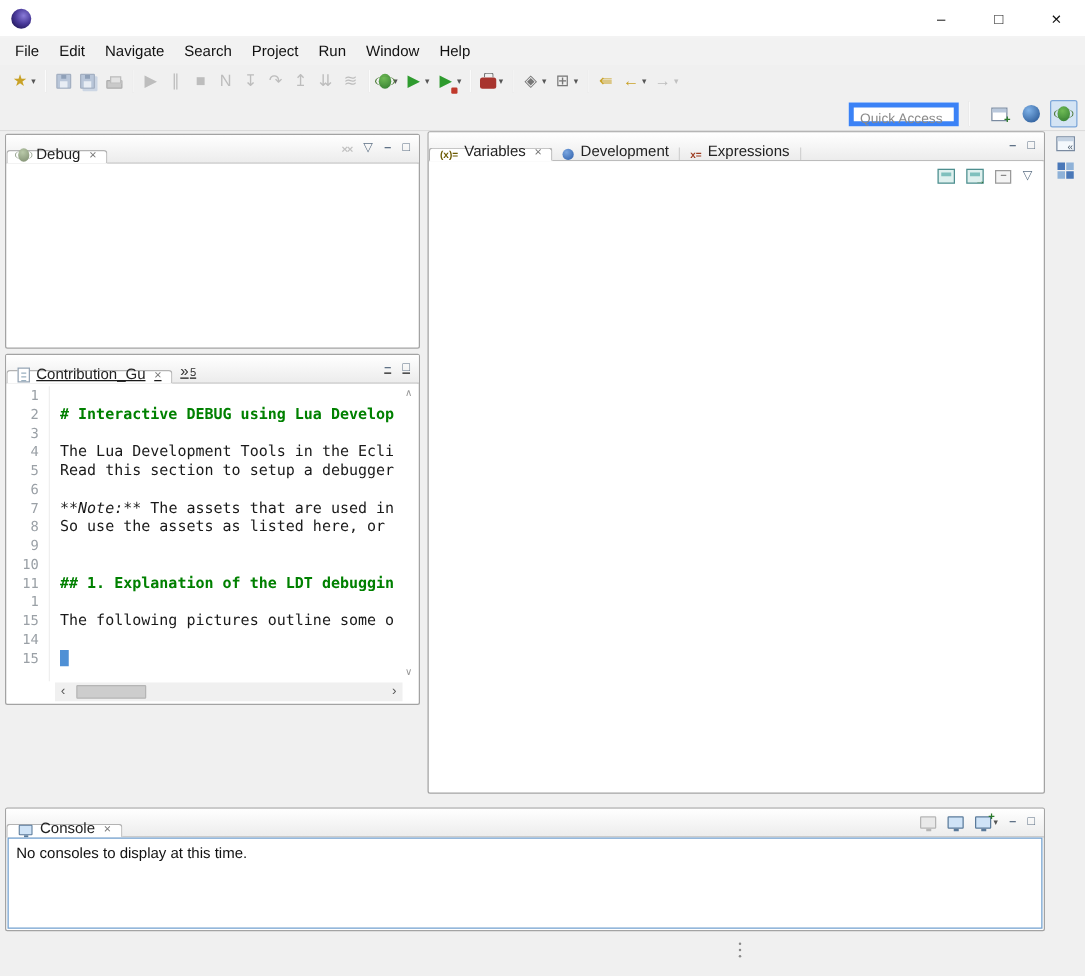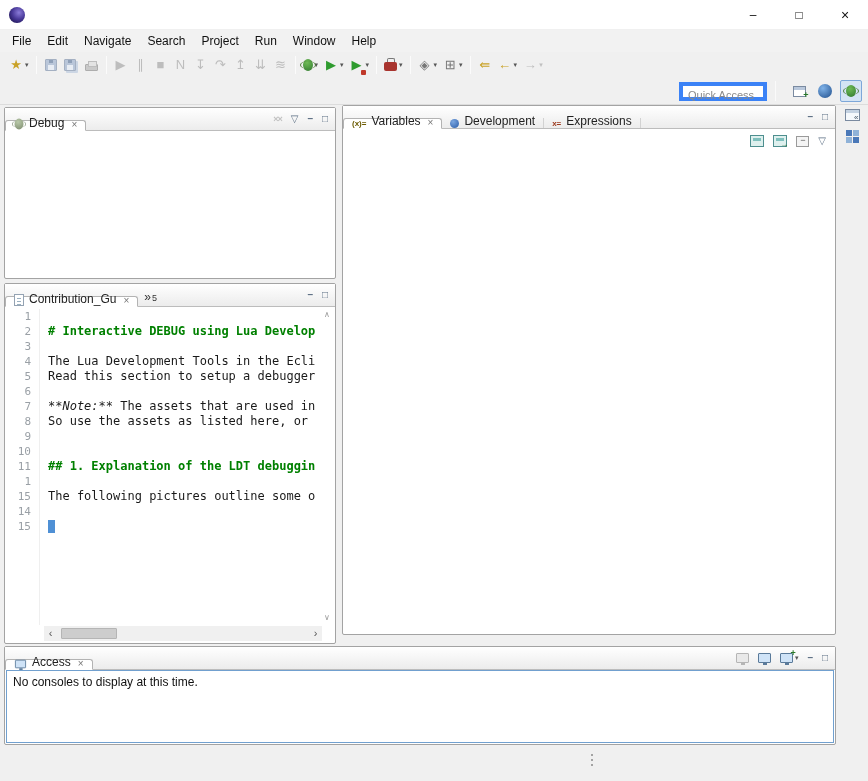--- a/index.html
+++ b/index.html
@@ -52,21 +52,21 @@
   .persp-btn.active { background:#d4e4f4; border:1px solid #7da7d9; border-radius:2px; }
   .icon-persp { width:13px; height:11px; border:1px solid #7a8aa0; background:#fff; position:relative; display:inline-block; }
   .icon-persp::before { content:""; position:absolute; top:0; left:0; right:0; height:3px; background:#b9c8dc; }
   .icon-persp.plus::after { content:"+"; position:absolute; right:-4px; bottom:-4px; font-size:9px; font-weight:bold; color:#2a7a2a; }
   .icon-sphere { width:14px; height:14px; border-radius:50%; background:radial-gradient(circle at 35% 30%, #7fb2e8, #1f4e8c); display:inline-block; }
 
   
   .workspace { position:absolute; top:105px; left:0; width:868px; height:676px; background:#f0f0f0; }
   .panel { position:absolute; background:#ffffff; border:1px solid #a3a3a3; border-radius:2px; }
   #debug-panel { left:4px; top:2px; width:332px; height:172px; }
-  #editor-panel { left:4px; top:178px; width:332px; height:361px; }
+  #editor-panel { left:4px; top:178px; width:332px; height:281px;text-decoration:underline; }
   #variables-panel { left:342px; top:0; width:494px; height:530px; }
   #console-panel { left:4px; top:541px; width:832px; height:99px; }
 
   .tabbar { height:23px; background:linear-gradient(#ffffff,#ececec); border-bottom:1px solid #bcbcbc; display:flex; align-items:stretch; }
   .tabs-row { display:flex; align-items:stretch; }
   .tab { display:flex; align-items:flex-end; gap:5px; padding:0 8px; font-size:12px; color:#222; border-right:1px solid #d2d2d2; white-space:nowrap;margin-top:12px; }
   .tab.selected { background:#fff; border:1px solid #b3b3b3; border-bottom:1px solid #ffffff; border-radius:3px 3px 0 0; margin-bottom:-1px; }
   .tab-label { white-space:nowrap; }
   .tab-close { font-size:10px; color:#777; margin-left:2px; }
   .tab-controls { margin-left:auto; display:flex; align-items:center; gap:9px; padding-right:7px; }
@@ -350,21 +350,21 @@
       <span class="icon-collapse"></span>
       <span class="mini-glyph">▽</span>
     </div>
     <div class="panel-body vars-body"></div>
   </div>
 
   <div class="panel" id="console-panel">
     <div class="tabbar">
       <div class="tab selected">
         <span class="icon-monitor small"></span>
-        <span class="tab-label">Access</span>
+        <span class="tab-label">Console</span>
         <span class="tab-close">×</span>
       </div>
       <div class="tab-controls">
         <span class="icon-monitor gray"></span>
         <span class="icon-monitor"></span>
         <span style="display:flex;align-items:center;">
           <span class="icon-monitor plus"></span>
           <span class="tb-dd">▾</span>
         </span>
         <span class="mini-glyph bar">–</span>

